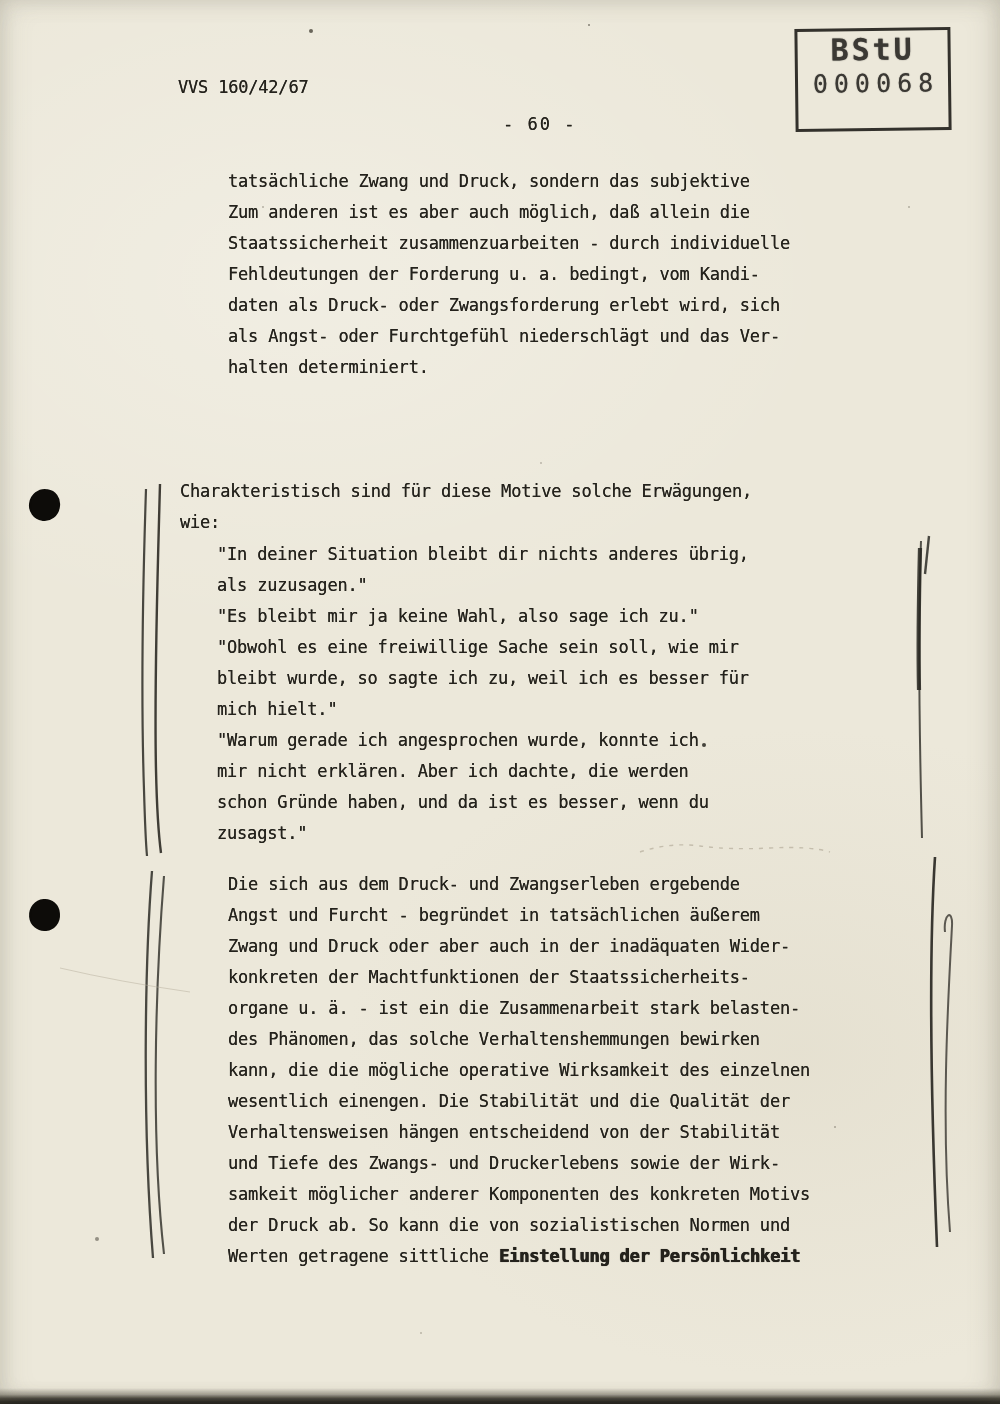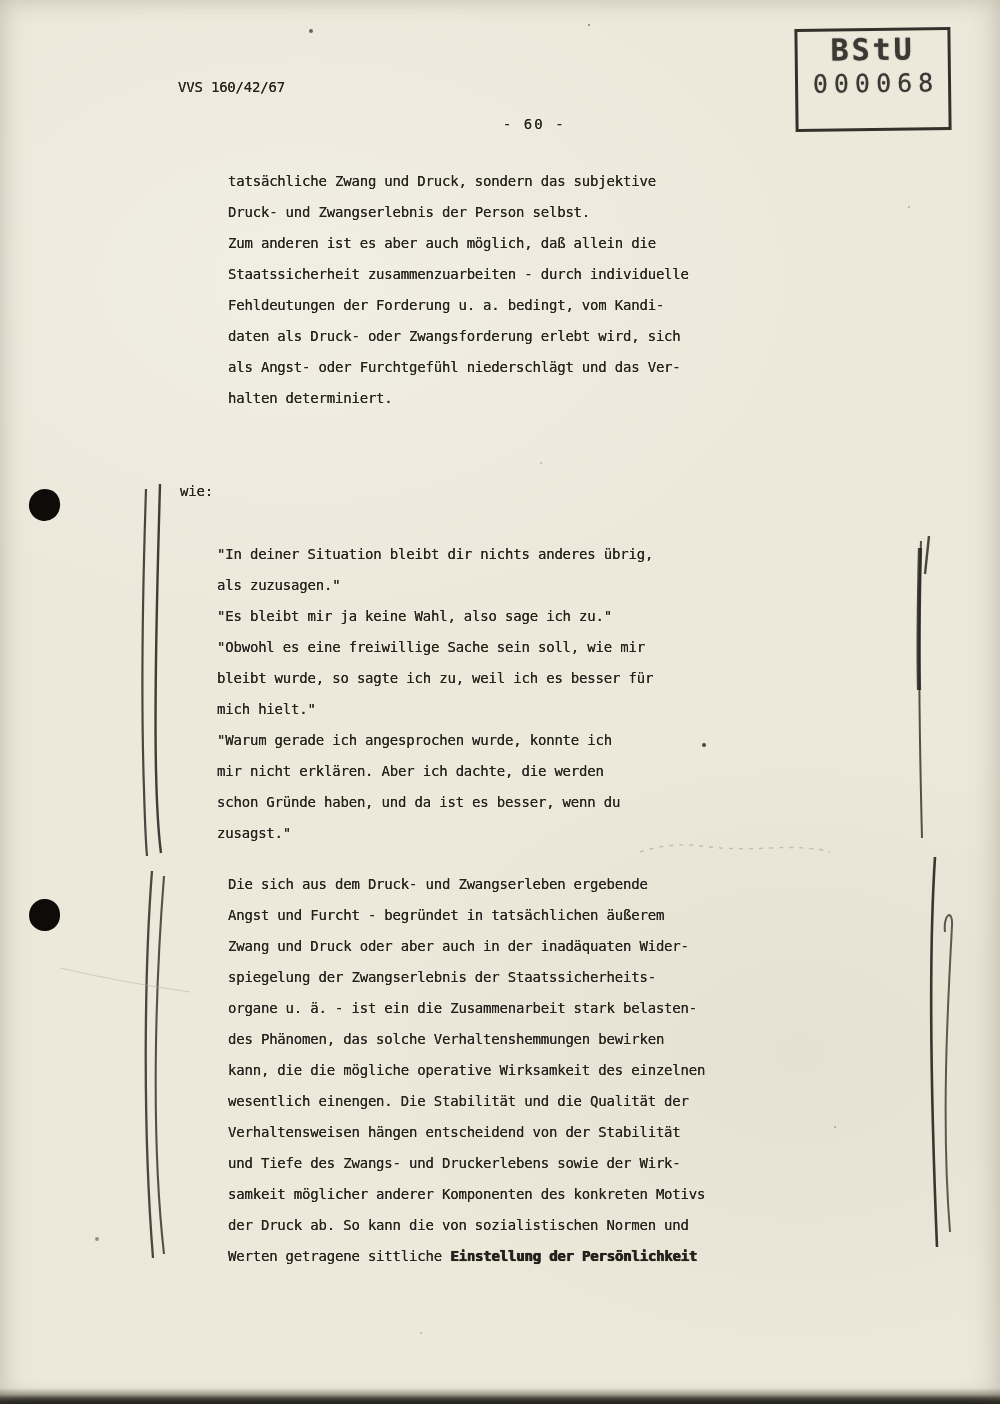--- a/index.html
+++ b/index.html
@@ -18,21 +18,21 @@
   .page::after{
     content:"";
     position:absolute;inset:0;pointer-events:none;
     box-shadow:
       inset -10px 0 26px rgba(110,104,88,.14),
       inset 10px 0 26px rgba(110,104,88,.10),
       inset 0 -6px 18px rgba(60,56,46,.12);
   }
   .txtline{
     height:31px;line-height:31px;
-    font-size:14px;
+    font-size:17px;
     white-space:pre;
     letter-spacing:-0.2px;
     text-shadow:0 0 0.6px rgba(32,30,25,.85);
   }
   .block{position:absolute;}
   #header-ref{left:178px;top:72px;}
   #page-number{left:503px;top:109px;letter-spacing:2px;}
   #para1{left:180px;top:166px;margin-left:48px;}
   #para2-intro{left:180px;top:476px;}
   #quotes{left:217px;top:539px;}
@@ -101,51 +101,51 @@
   <div class="stamp">
     <div class="stamp-org">BStU</div>
     <div class="stamp-number">000068</div>
   </div>
 
   <div class="punch-hole" id="punch-hole-top"></div>
   <div class="punch-hole" id="punch-hole-bottom"></div>
 
   <div class="block" id="para1">
     <div class="txtline">tatsächliche Zwang und Druck, sondern das subjektive</div>
-    <div class="txtline">Druck- und Zwangserlebnis der Person selbst.</div>
     <div class="txtline">Zum anderen ist es aber auch möglich, daß allein die</div>
     <div class="txtline">Staatssicherheit zusammenzuarbeiten - durch individuelle</div>
     <div class="txtline">Fehldeutungen der Forderung u. a. bedingt, vom Kandi-</div>
     <div class="txtline">daten als Druck- oder Zwangsforderung erlebt wird, sich</div>
     <div class="txtline">als Angst- oder Furchtgefühl niederschlägt und das Ver-</div>
     <div class="txtline">halten determiniert.</div>
   </div>
 
   <div class="block" id="para2-intro">
+    <div class="txtline">Charakteristisch sind für diese Motive solche Erwägungen,</div>
     <div class="txtline">wie:</div>
   </div>
 
   <div class="block" id="quotes">
     <div class="txtline">"In deiner Situation bleibt dir nichts anderes übrig,</div>
     <div class="txtline">als zuzusagen."</div>
     <div class="txtline">"Es bleibt mir ja keine Wahl, also sage ich zu."</div>
     <div class="txtline">"Obwohl es eine freiwillige Sache sein soll, wie mir</div>
     <div class="txtline">bleibt wurde, so sagte ich zu, weil ich es besser für</div>
     <div class="txtline">mich hielt."</div>
     <div class="txtline">"Warum gerade ich angesprochen wurde, konnte ich</div>
     <div class="txtline">mir nicht erklären. Aber ich dachte, die werden</div>
     <div class="txtline">schon Gründe haben, und da ist es besser, wenn du</div>
     <div class="txtline">zusagst."</div>
   </div>
 
   <div class="block" id="para3">
     <div class="txtline">Die sich aus dem Druck- und Zwangserleben ergebende</div>
     <div class="txtline">Angst und Furcht - begründet in tatsächlichen äußerem</div>
     <div class="txtline">Zwang und Druck oder aber auch in der inadäquaten Wider-</div>
-    <div class="txtline">spiegelung der Zwangserlebnis der Staatssicherheits-</div>
+    <div class="txtline">konkreten der Machtfunktionen der Staatssicherheits-</div>
     <div class="txtline">organe u. ä. - ist ein die Zusammenarbeit stark belasten-</div>
     <div class="txtline">des Phänomen, das solche Verhaltenshemmungen bewirken</div>
     <div class="txtline">kann, die die mögliche operative Wirksamkeit des einzelnen</div>
     <div class="txtline">wesentlich einengen. Die Stabilität und die Qualität der</div>
     <div class="txtline">Verhaltensweisen hängen entscheidend von der Stabilität</div>
     <div class="txtline">und Tiefe des Zwangs- und Druckerlebens sowie der Wirk-</div>
     <div class="txtline">samkeit möglicher anderer Komponenten des konkreten Motivs</div>
     <div class="txtline">der Druck ab. So kann die von sozialistischen Normen und</div>
     <div class="txtline"><span>Werten getragene sittliche </span><span class="bold-seg">Einstellung der Persönlichkeit</span></div>
   </div>

